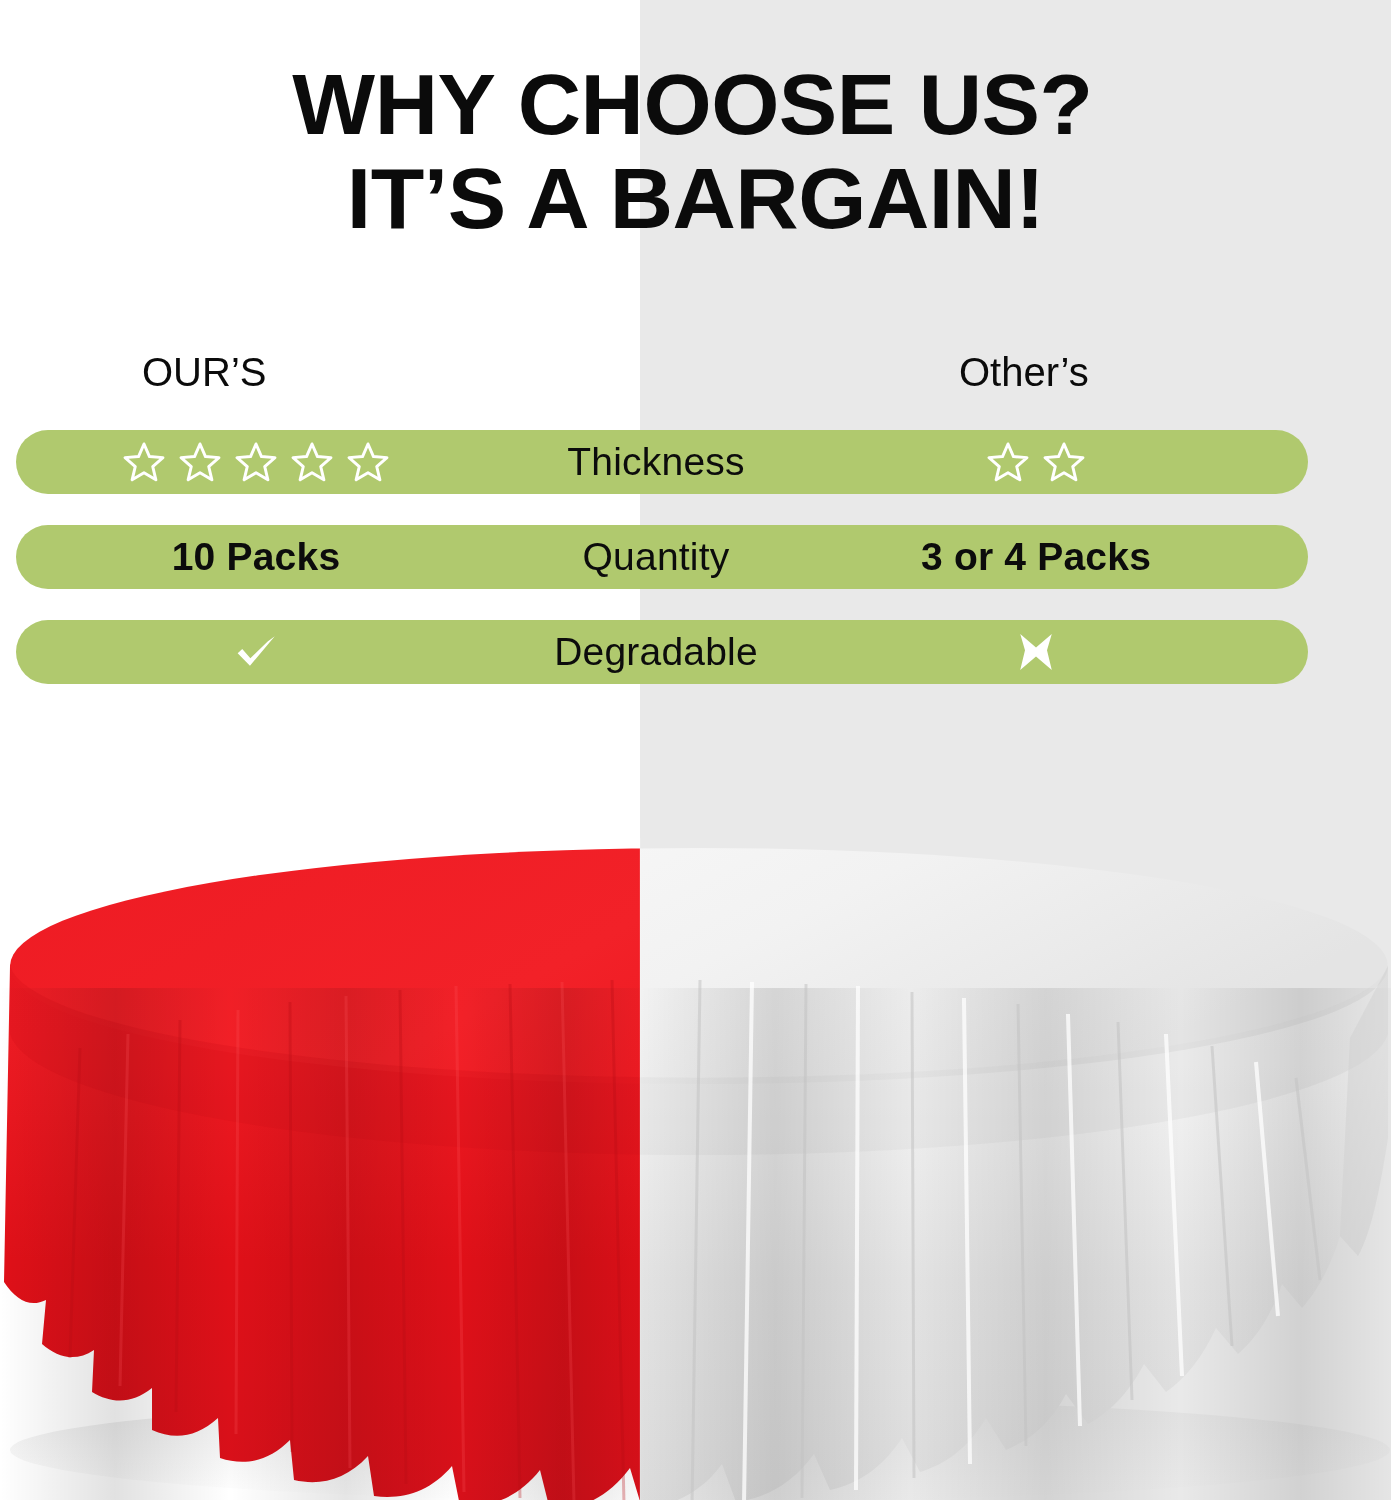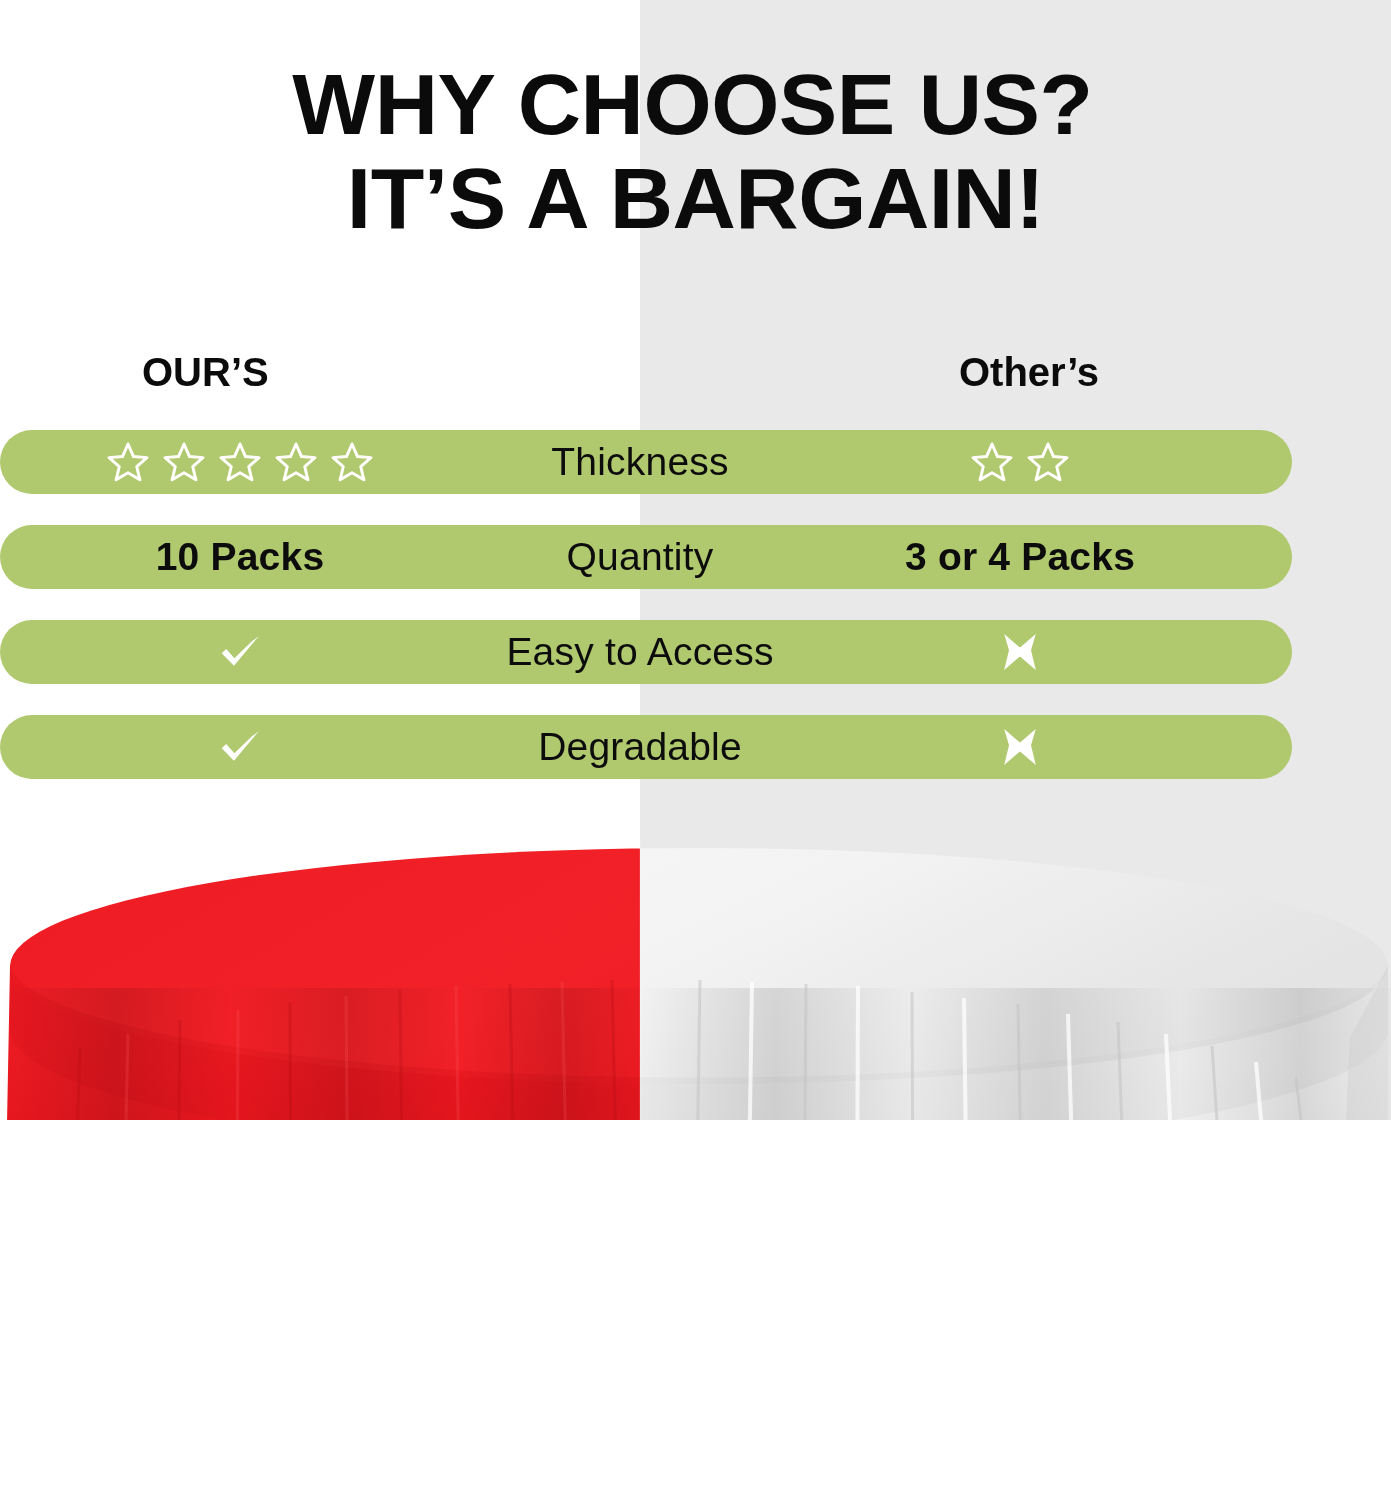--- a/index.html
+++ b/index.html
@@ -9,21 +9,21 @@
     background: #ffffff;
   }
   body {
     font-family: "Liberation Sans", "DejaVu Sans", sans-serif;
     -webkit-font-smoothing: antialiased;
   }
 
   #page {
     position: relative;
     width: 1391px;
-    height: 1120px;
+    height: 1500px;
     overflow: hidden;
     background: #b91c1c;
   }
 
   
   .bg-layer { position: absolute; inset: 0; }
   .bg-left {
     position: absolute;
     left: 0; top: 0;
     width: 640px; height: 1500px;
@@ -57,21 +57,21 @@
   }
   .headline .ln1 { margin-left: -6px; }
   .headline .ln2 { margin-top: 10px; margin-left: 0px; }
 
   
   .col-head {
     position: absolute;
     top: 350px;
     z-index: 20;
     color: #0b0b0b;
-    font-weight: 700;
+    font-weight: 400;
     font-size: 40px;
     letter-spacing: 0px;
   }
   .col-head.ours  { left: 142px; }
   .col-head.other { left: 959px; }
 
   
   .rows {
     position: absolute;
     left: 0;
@@ -79,20 +79,21 @@
     width: 1391px;
     z-index: 15;
   }
   .row {
     position: relative;
     width: 1292px;
     height: 64px;
     margin-bottom: 31px;
     background: #b0c96e;
     border-radius: 34px;
+    margin-left: 16px;
   }
 
   .cell {
     position: absolute;
     top: 0;
     height: 64px;
     display: flex;
     align-items: center;
     justify-content: center;
   }
@@ -214,39 +215,20 @@
         <span class="cell-text">10 Packs</span>
       </div>
       <div class="cell cell-label">
         <span class="cell-text">Quantity</span>
       </div>
       <div class="cell cell-other">
         <span class="cell-text">3 or 4 Packs</span>
       </div>
     </div>
 
-    <div class="row">
-      <div class="cell cell-ours">
-        <span class="markglyph check">
-          <svg viewBox="0 0 24 24">
-              <path d="M3.2 12.6 L9.1 18.6 L21.0 4.4 L17.6 7.0 L9.3 15.0 L5.4 10.6 Z" fill="#ffffff"></path>
-            </svg>
-        </span>
-      </div>
-      <div class="cell cell-label">
-        <span class="cell-text">Easy to Access</span>
-      </div>
-      <div class="cell cell-other">
-        <span class="markglyph cross">
-          <svg viewBox="0 0 24 24">
-              <path d="M3.4 2.2 L12 9.6 L20.6 2.2 L18.0 11.1 L20.6 21.8 L12 14.4 L3.4 21.8 L6.0 11.1 Z" fill="#ffffff"></path>
-            </svg>
-        </span>
-      </div>
-    </div>
 
     <div class="row">
       <div class="cell cell-ours">
         <span class="markglyph check">
           <svg viewBox="0 0 24 24">
               <path d="M3.2 12.6 L9.1 18.6 L21.0 4.4 L17.6 7.0 L9.3 15.0 L5.4 10.6 Z" fill="#ffffff"></path>
             </svg>
         </span>
       </div>
       <div class="cell cell-label">

